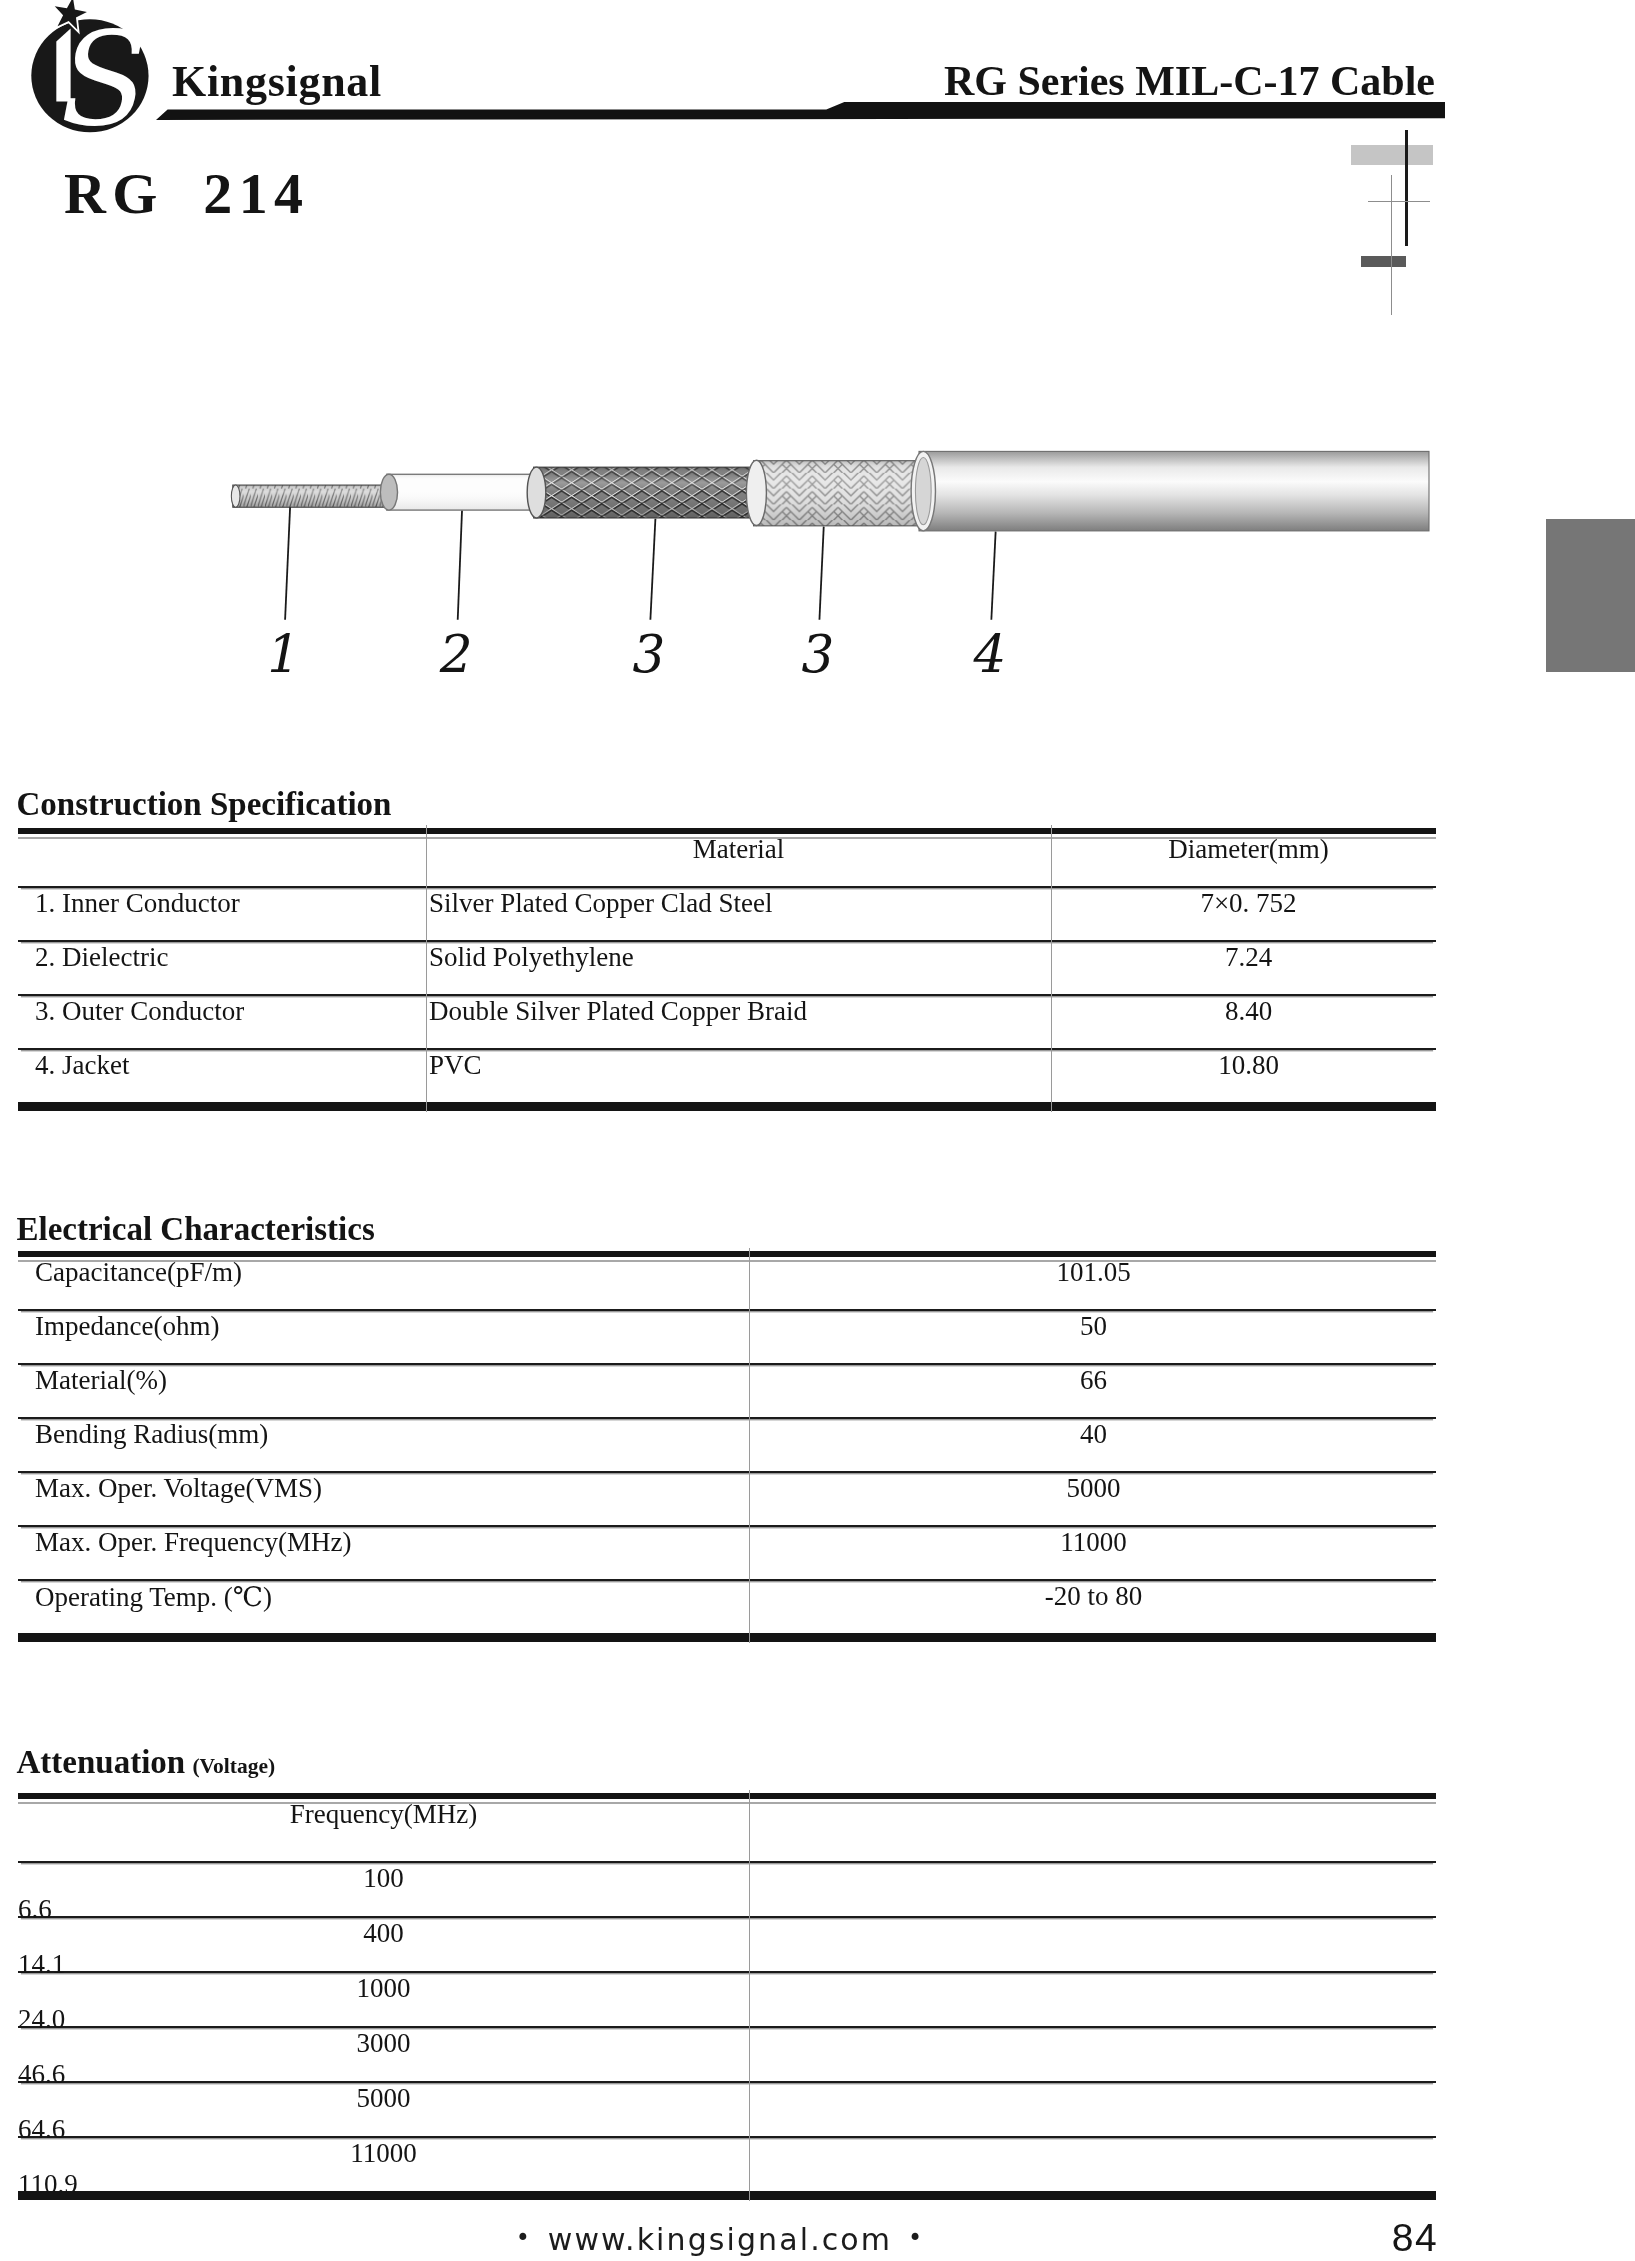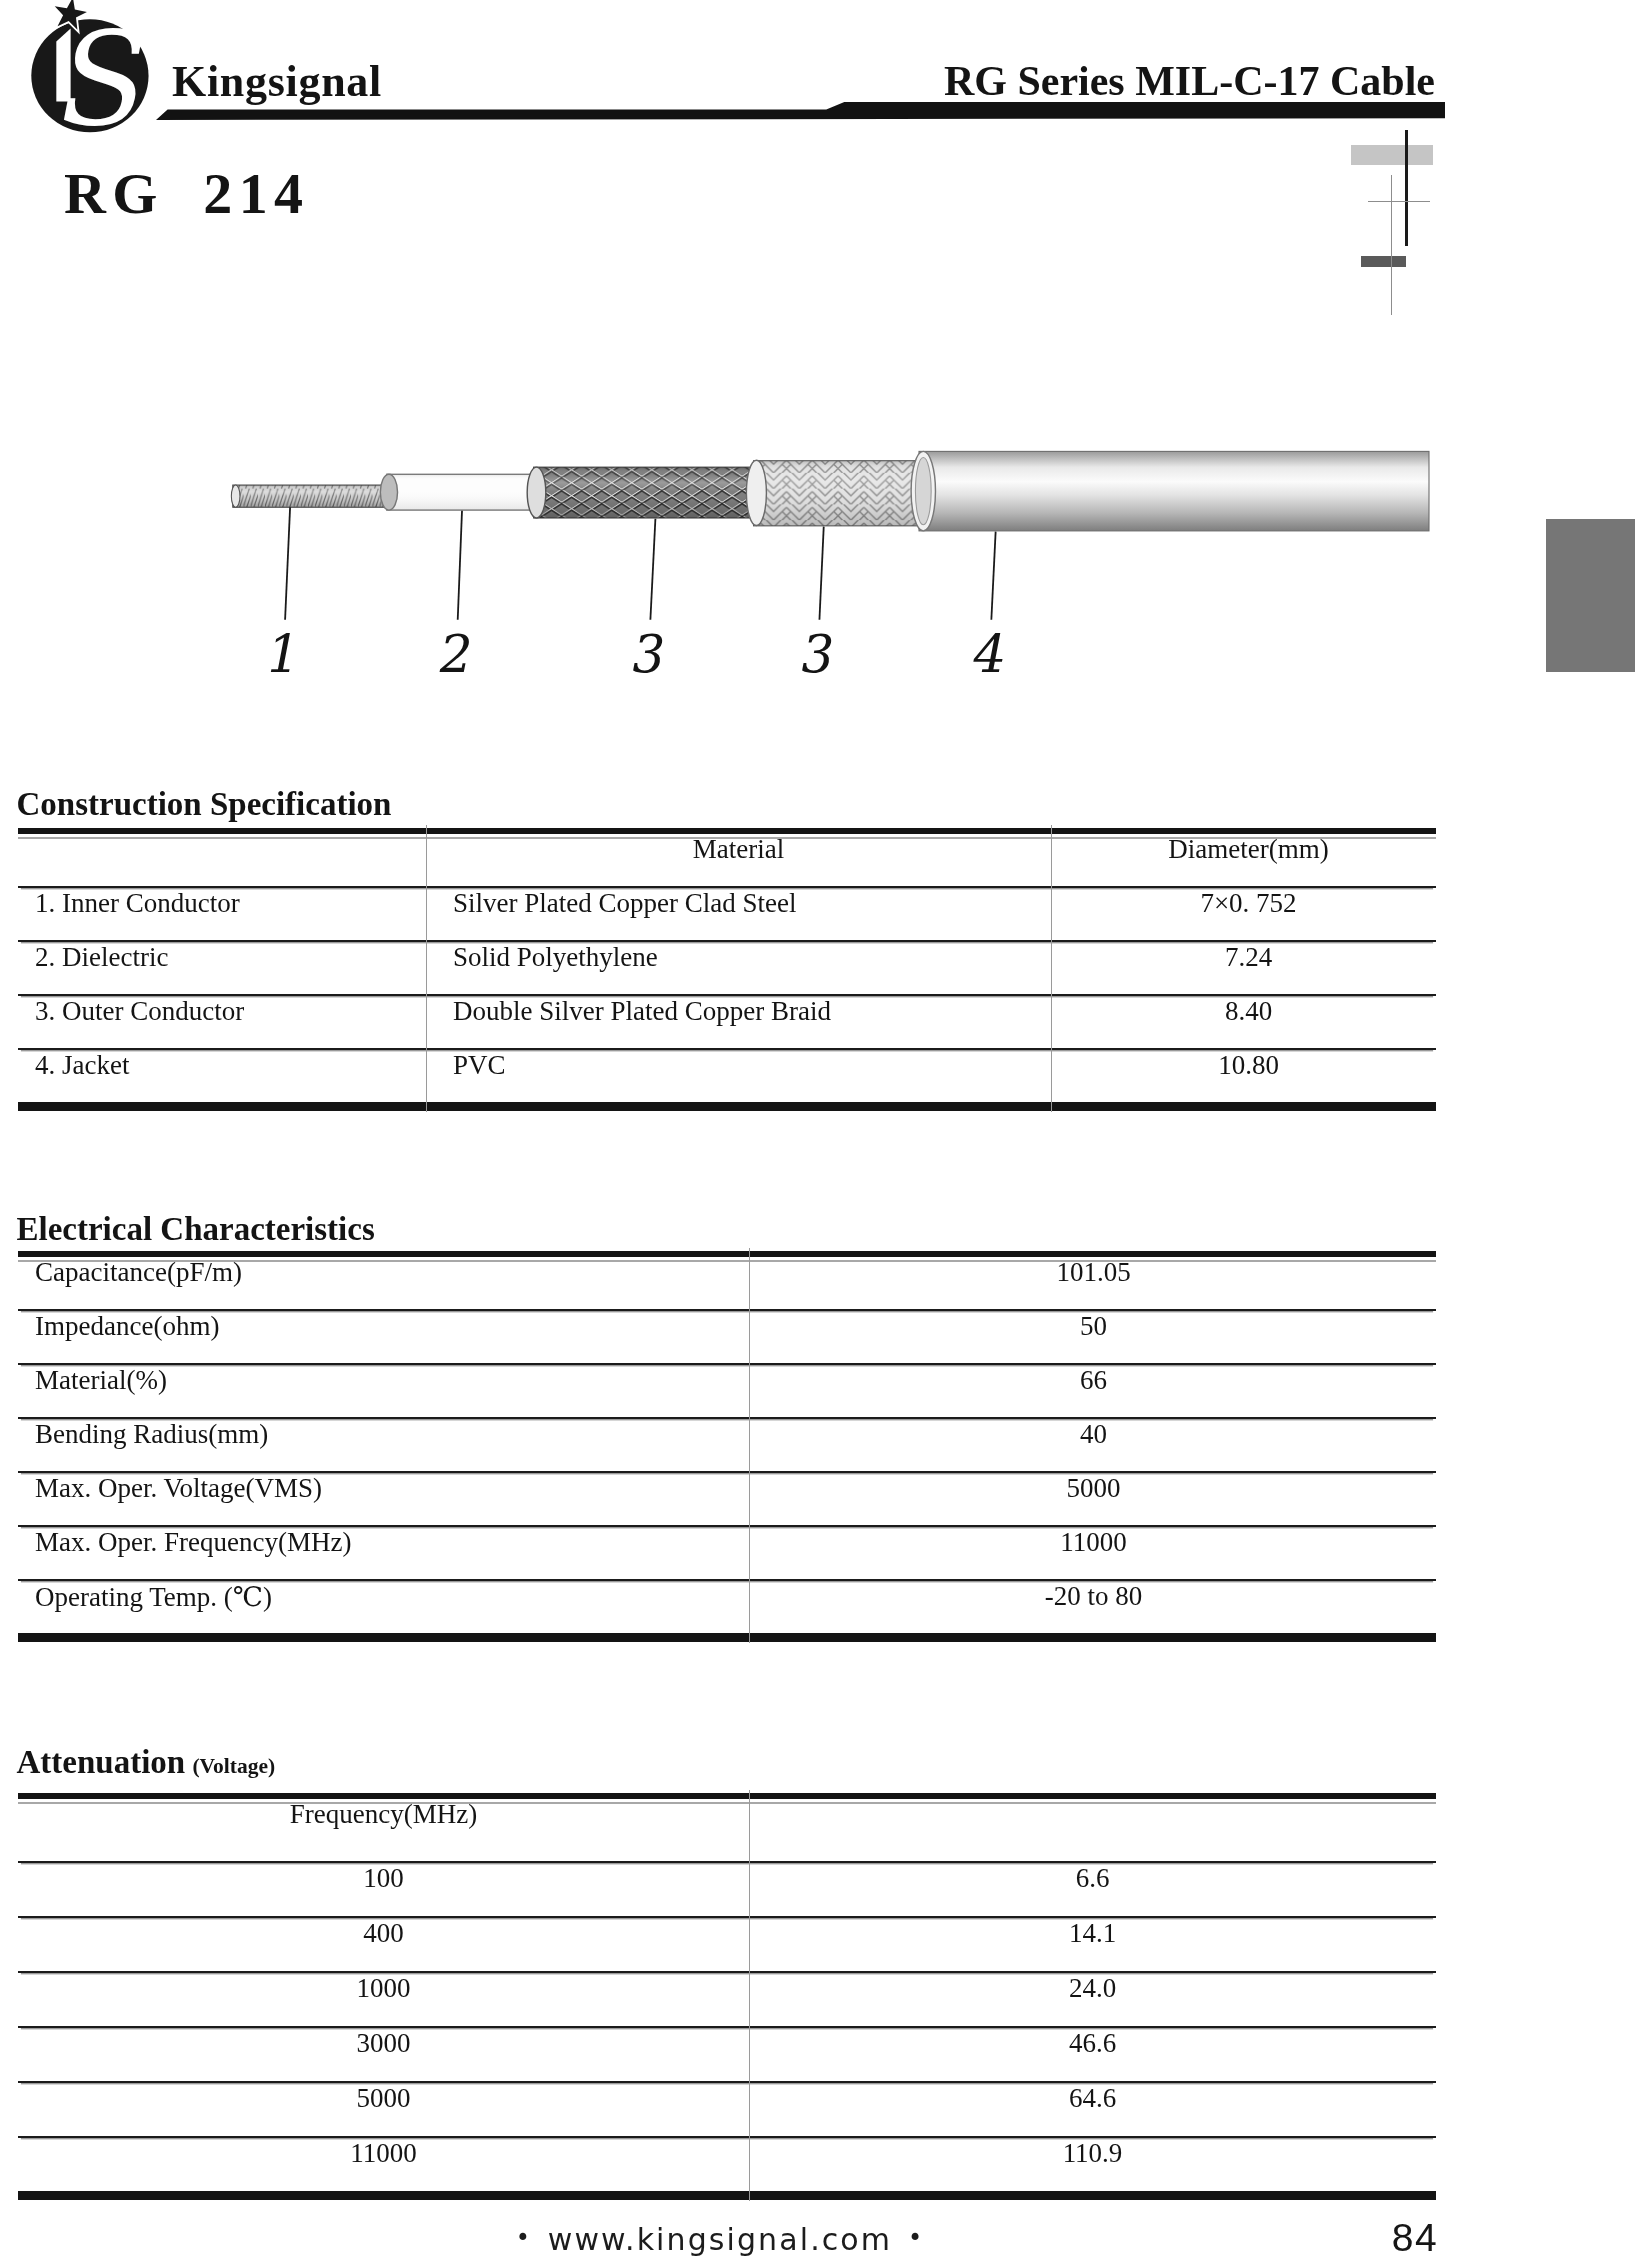--- a/index.html
+++ b/index.html
@@ -41,27 +41,27 @@
   }
   .sec-heading .note { font-size:21.5px; font-weight:bold; margin-left:7.2px; }
 
   
   .dtable { position:absolute; left:18px; width:1418px; }
   .t-top { position:relative; height:6.4px; background:#141414; }
   .t-top::after { content:""; position:absolute; left:0; right:0; top:9.3px; height:1.4px; background:#a8a8a8; }
   .t-bottom { height:8.6px; background:#141414; }
   .t-row { display:flex; align-items:flex-start; font-size:27px; }
   .t-row.sep { border-bottom:2.1px solid #1b1b1b; box-shadow:0 4.3px 0 -2.9px #9a9a9a; }
-  .h73 { height:52px; } .h74 { height:53px; } .h86 { height:62px; }
+  .h73 { height:52px; } .h74 { height:53px;flex-direction:column; } .h86 { height:62px; }
   .cell { white-space:nowrap; }
   .vline { position:absolute; top:-9.3px; bottom:-9.3px; width:1.4px; background:#9a9a9a; }
 
   
   .cc1 { width:408px; padding-left:17px; box-sizing:border-box; }
-  .cc2 { width:625px; padding-left:27px; box-sizing:border-box; }
+  .cc2 { width:625px; padding-left:3px; box-sizing:border-box; }
   .cc2.head { padding-left:0; text-align:center; }
   .cc3 { flex:1; text-align:center;margin-left:10px; }
 
   
   .ec1 { flex:1; padding-left:17px; box-sizing:border-box; }
   .ec2 { width:685px; text-align:center; }
 
   
   .ac1 { width:731px; text-align:center; }
   .ac2 { flex:1; text-align:center; }

